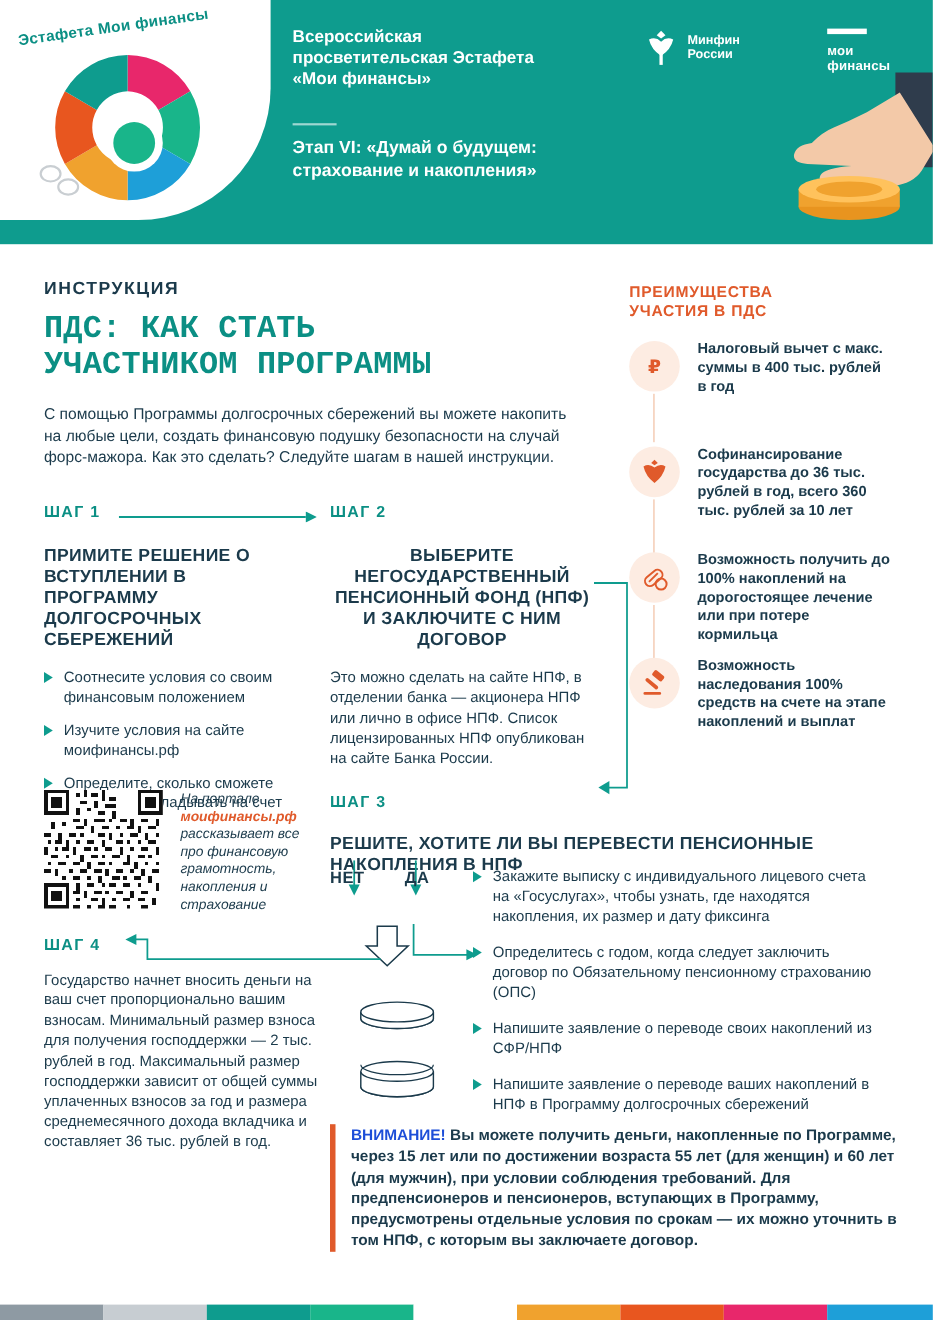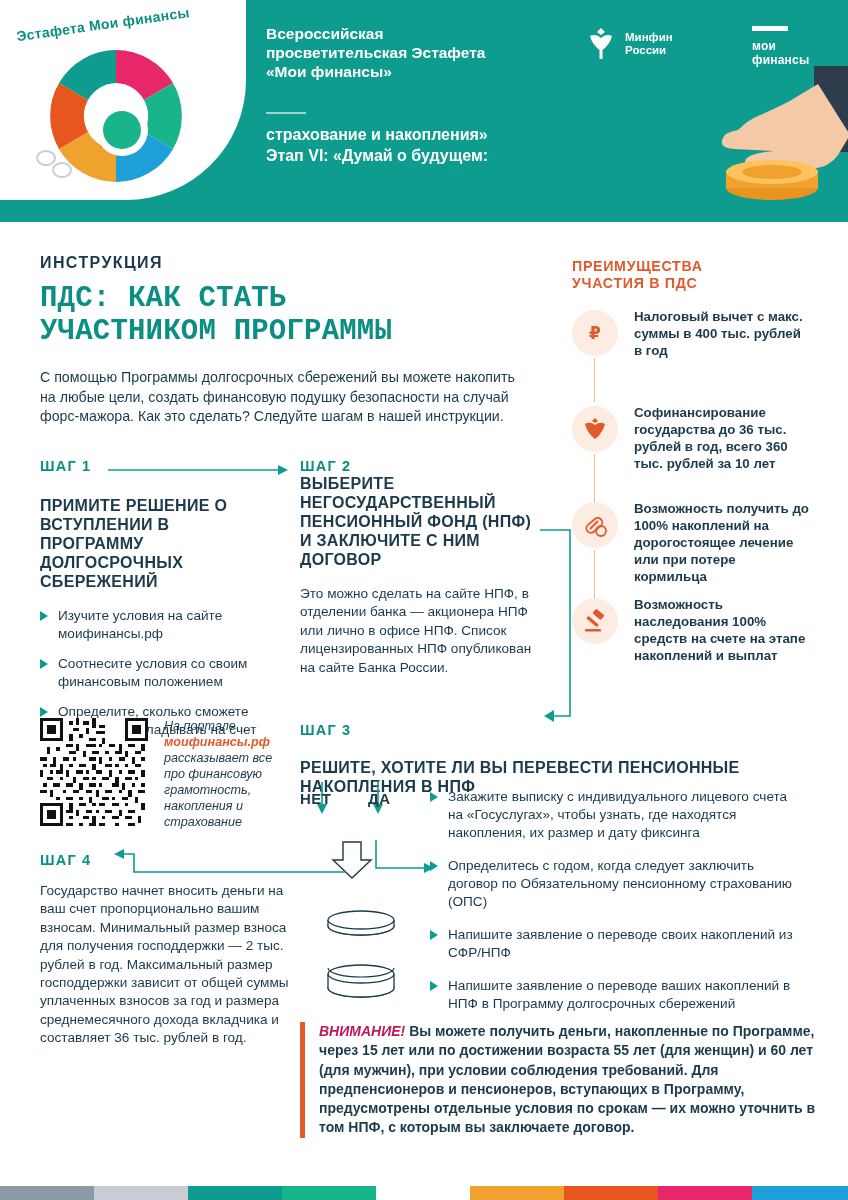--- a/index.html
+++ b/index.html
@@ -82,21 +82,21 @@
   .bullet:before{
     content:"";position:absolute;left:0;top:4px;
     border-left:8px solid #0e9c8e;border-top:5px solid transparent;border-bottom:5px solid transparent;
   }
 
   #step1{position:absolute;left:40px;top:458px;width:235px;}
   #step1 .step-title{margin-top:22px;}
   #step1 .bullets{margin-top:16px;}
 
   #step2{position:absolute;left:300px;top:458px;width:240px;}
-  #step2 .step-title{}
+  #step2 .step-title{margin-top:22px;text-align:center;}
   #step2 .body-text{margin-top:16px;}
 
   .arrow-1-2{position:absolute;left:108px;top:465px;width:180px;height:10px;}
 
   #step3{position:absolute;left:300px;top:722px;width:500px;}
   #step3 .step-title{margin-top:20px;width:480px;}
 
   #step4{position:absolute;left:40px;top:852px;width:250px;}
   #step4 .step-title{margin-top:20px;}
   #step4 .body-text{margin-top:14px;}
@@ -116,21 +116,21 @@
   .right-bullets .bullet{margin-bottom:15px;}
 
   .coins-stack{position:absolute;left:316px;top:880px;width:90px;height:120px;}
 
   
   .attention{
     position:absolute;left:300px;top:1022px;width:500px;
     border-left:5px solid #e05a2b;padding-left:14px;
   }
   .attention .txt{font-size:14px;line-height:19.3px;font-weight:bold;color:#1b3a4b;}
-  .attention .txt .red{color:#be185d;font-style:italic;}
+  .attention .txt .red{color:#1d4ed8;}
 
   
   .adv-title{
     position:absolute;left:572px;top:258px;width:230px;
     font-size:14.2px;font-weight:bold;line-height:17px;color:#e05a2b;letter-spacing:.7px;
   }
   .adv-list{position:absolute;left:572px;top:308px;width:240px;}
   .adv-item{position:relative;min-height:88px;padding-left:62px;margin-bottom:8px;}
   .adv-icon{
     position:absolute;left:0;top:2px;width:46px;height:46px;border-radius:50%;
@@ -168,22 +168,22 @@
       <div class="logo-title">Эстафета Мои финансы</div>
     </div>
 
     <div class="head-text">
       <div>Всероссийская</div>
       <div>просветительская Эстафета</div>
       <div>«Мои финансы»</div>
     </div>
     <div class="stage-rule"></div>
     <div class="stage-box">
+      <div class="line">Этап VI: «Думай о будущем:</div>
       <div class="line">страхование и накопления»</div>
-      <div class="line">Этап VI: «Думай о будущем:</div>
     </div>
 
     <div class="minfin">
       <svg class="emblem" viewBox="0 0 30 36">
         <path d="M15 2 L19 6 L15 9 L11 6 Z" fill="#ffffff"></path>
         <path d="M4 10 q6 -3 11 2 q5 -5 11 -2 q-2 9 -11 15 Q6 19 4 10 Z" fill="#ffffff"></path>
         <rect x="13.5" y="23" width="3" height="10" fill="#ffffff"></rect>
       </svg>
       <div class="mlabel">
         <div>Минфин</div>
@@ -211,22 +211,22 @@
 <div class="main-title">
   <div>ПДС: КАК СТАТЬ</div>
   <div>УЧАСТНИКОМ ПРОГРАММЫ</div>
 </div>
 <div class="intro">С помощью Программы долгосрочных сбережений вы можете накопить на любые цели, создать финансовую подушку безопасности на случай форс-мажора. Как это сделать? Следуйте шагам в нашей инструкции.</div>
 
 <div id="step1">
   <div class="step-head">ШАГ 1</div>
   <div class="step-title">ПРИМИТЕ РЕШЕНИЕ О ВСТУПЛЕНИИ В ПРОГРАММУ ДОЛГОСРОЧНЫХ СБЕРЕЖЕНИЙ</div>
   <div class="bullets">
+    <div class="bullet">Соотнесите условия со своим финансовым положением</div>
     <div class="bullet">Изучите условия на сайте моифинансы.рф</div>
-    <div class="bullet">Соотнесите условия со своим финансовым положением</div>
     <div class="bullet">Определите, сколько сможете регулярно откладывать на счет Программы</div>
   </div>
 </div>
 
 <svg class="arrow-1-2" viewBox="0 0 180 10">
   <line x1="0" y1="5" x2="170" y2="5" stroke="#0e9c8e" stroke-width="1.6"></line>
   <path d="M170 0 L180 5 L170 10 Z" fill="#0e9c8e"></path>
 </svg>
 
 <div id="step2">

